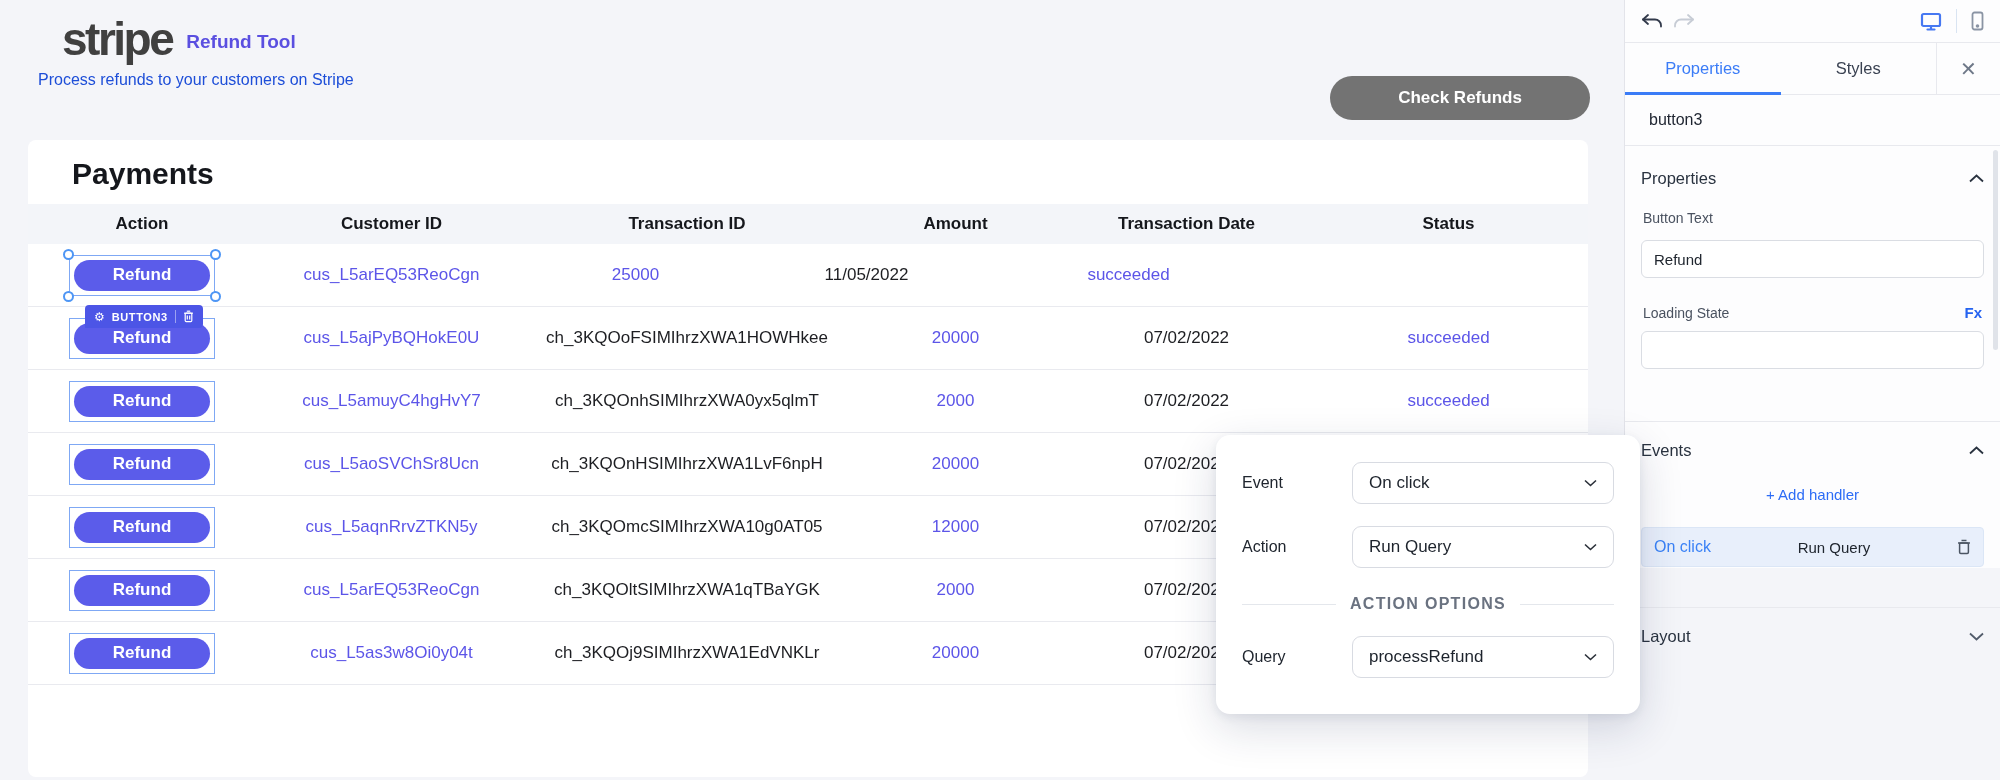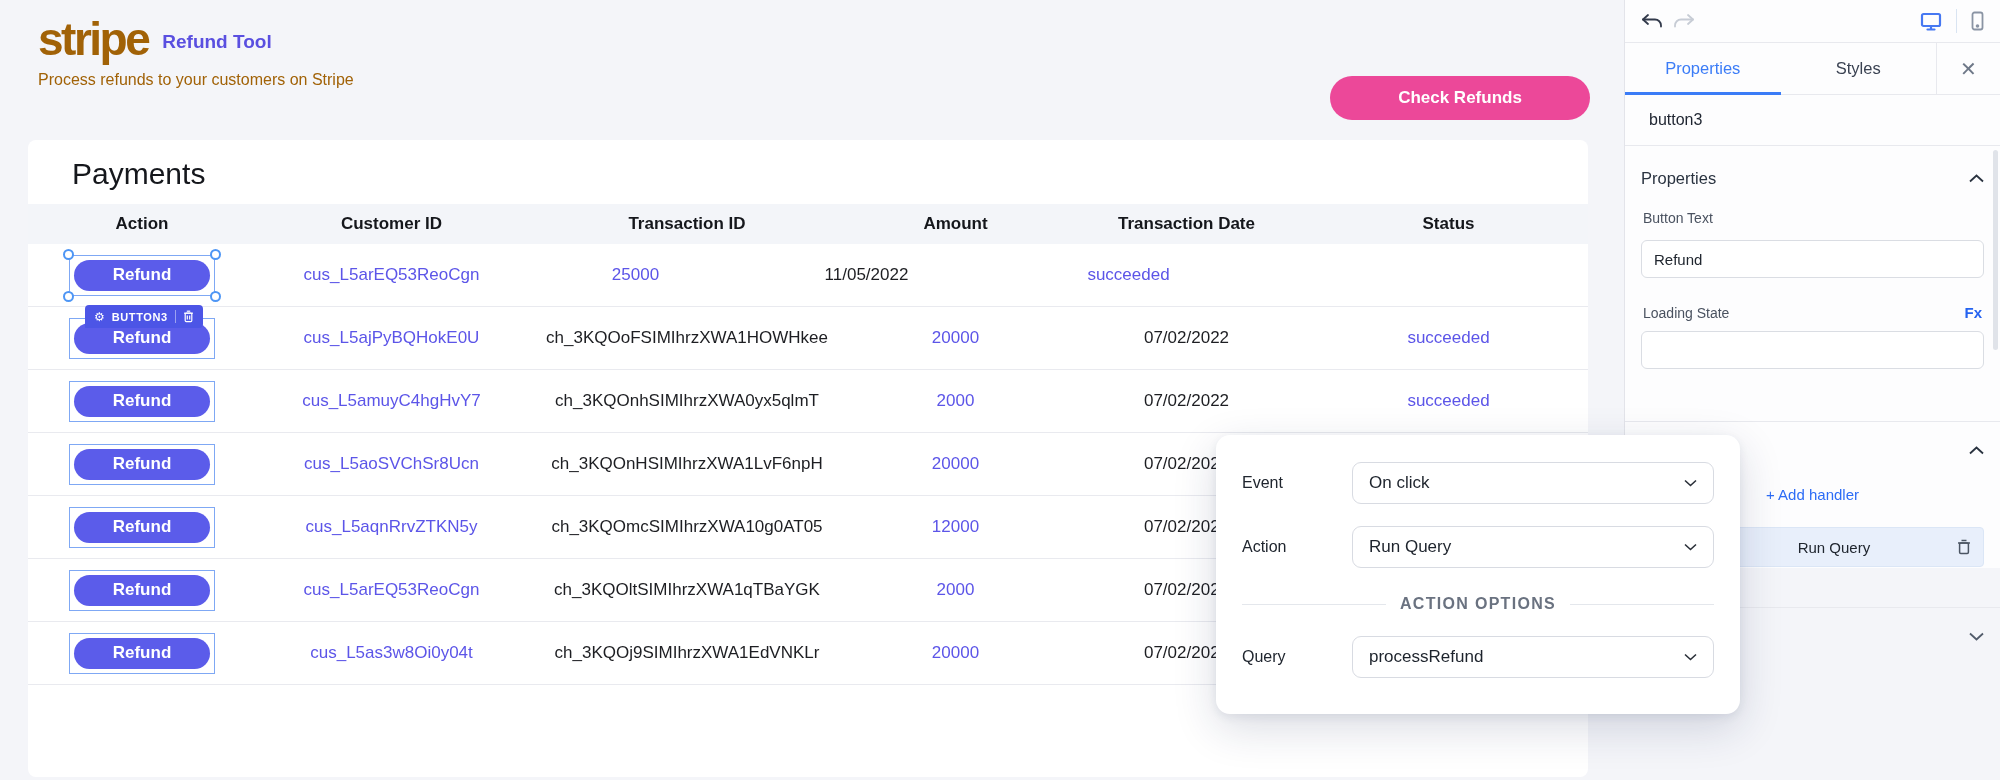--- a/index.html
+++ b/index.html
@@ -8,35 +8,35 @@
     width:2000px; height:780px; position:relative; overflow:hidden;
     font-family:"Liberation Sans","DejaVu Sans",sans-serif;
     background:#f4f5f9; color:#1d1e22;
   }
 
   
   .canvas { position:absolute; left:0; top:0; width:1624px; height:780px; }
 
   .app-header { position:absolute; left:38px; top:16px; }
   .brand-row { display:flex; align-items:center; gap:14px; }
-  .stripe-logo { font-size:46px; font-weight:800; color:#a16207; letter-spacing:-2.5px; line-height:1; }
+  .stripe-logo { font-size:46px; font-weight:800; color:#404040; letter-spacing:-2.5px; line-height:1;margin-left:24px; }
   .app-title { font-size:19px; font-weight:700; color:#5a4fe0; position:relative; top:3px; }
-  .app-sub { margin-top:9px; font-size:16px; color:#a16207; }
+  .app-sub { margin-top:9px; font-size:16px; color:#1d4ed8; }
 
   .check-btn {
     position:absolute; left:1330px; top:76px; width:260px; height:44px;
-    border:none; border-radius:22px; background:#ec4899; color:#fff;
+    border:none; border-radius:22px; background:#737373; color:#fff;
     font-family:inherit; font-weight:700; font-size:17px; cursor:pointer;
   }
 
   .card {
     position:absolute; left:28px; top:140px; width:1560px; height:637px;
     background:#ffffff; border-radius:8px;
   }
-  .card-title { margin:0; padding:17px 0 13px 44px; font-size:30px; font-weight:400; color:#15171c; }
+  .card-title { margin:0; padding:17px 0 13px 44px; font-size:30px; font-weight:700; color:#15171c; }
 
   .thead { display:flex; align-items:center; height:40px; background:#f3f5f9; }
   .th { font-weight:700; font-size:17px; color:#15171c; text-align:center; }
   .c0{width:228px;flex:none;} .c1{width:271px;flex:none;} .c2{width:320px;flex:none;}
   .c3{width:217px;flex:none;} .c4{width:245px;flex:none;} .c5{width:279px;flex:none;}
 
   .tr { display:flex; align-items:center; height:63px; border-bottom:1px solid #e9eaef; }
   .td { text-align:center; font-size:17px; }
   .purple { color:#5c55e8; }
   .dark { color:#1d1e22; }
@@ -54,21 +54,21 @@
     position:absolute; left:85px; top:305px; height:23px; z-index:8;
     background:#4c55e6; border-radius:4px 4px 4px 0;
     display:flex; align-items:center; gap:7px; padding:0 9px; color:#fff;
   }
   .tag-gear { font-size:12px; line-height:1; }
   .tag-name { font-size:11px; font-weight:700; letter-spacing:.6px; }
   .tag-divider { width:1px; height:13px; background:rgba(255,255,255,.45); }
 
   
   .action-popup {
-    position:absolute; left:1216px; top:435px; width:524px; height:279px; z-index:60;
+    position:absolute; left:1216px; top:435px; width:424px; height:279px; z-index:60;
     background:#fff; border-radius:14px; padding:27px 26px 24px 26px;
     box-shadow:0 14px 44px rgba(25,39,80,.16), 0 3px 10px rgba(25,39,80,.08);
   }
   .pop-row { display:flex; align-items:center; }
   .pop-row + .pop-row { margin-top:22px; }
   .pop-label { width:110px; font-size:16px; color:#20262f; }
   .pop-select {
     flex:1; height:42px; border:1px solid #d8dbe2; border-radius:9px; background:#fff;
     display:flex; align-items:center; justify-content:space-between; padding:0 16px;
     font-size:17px; color:#1d232c; cursor:pointer;

